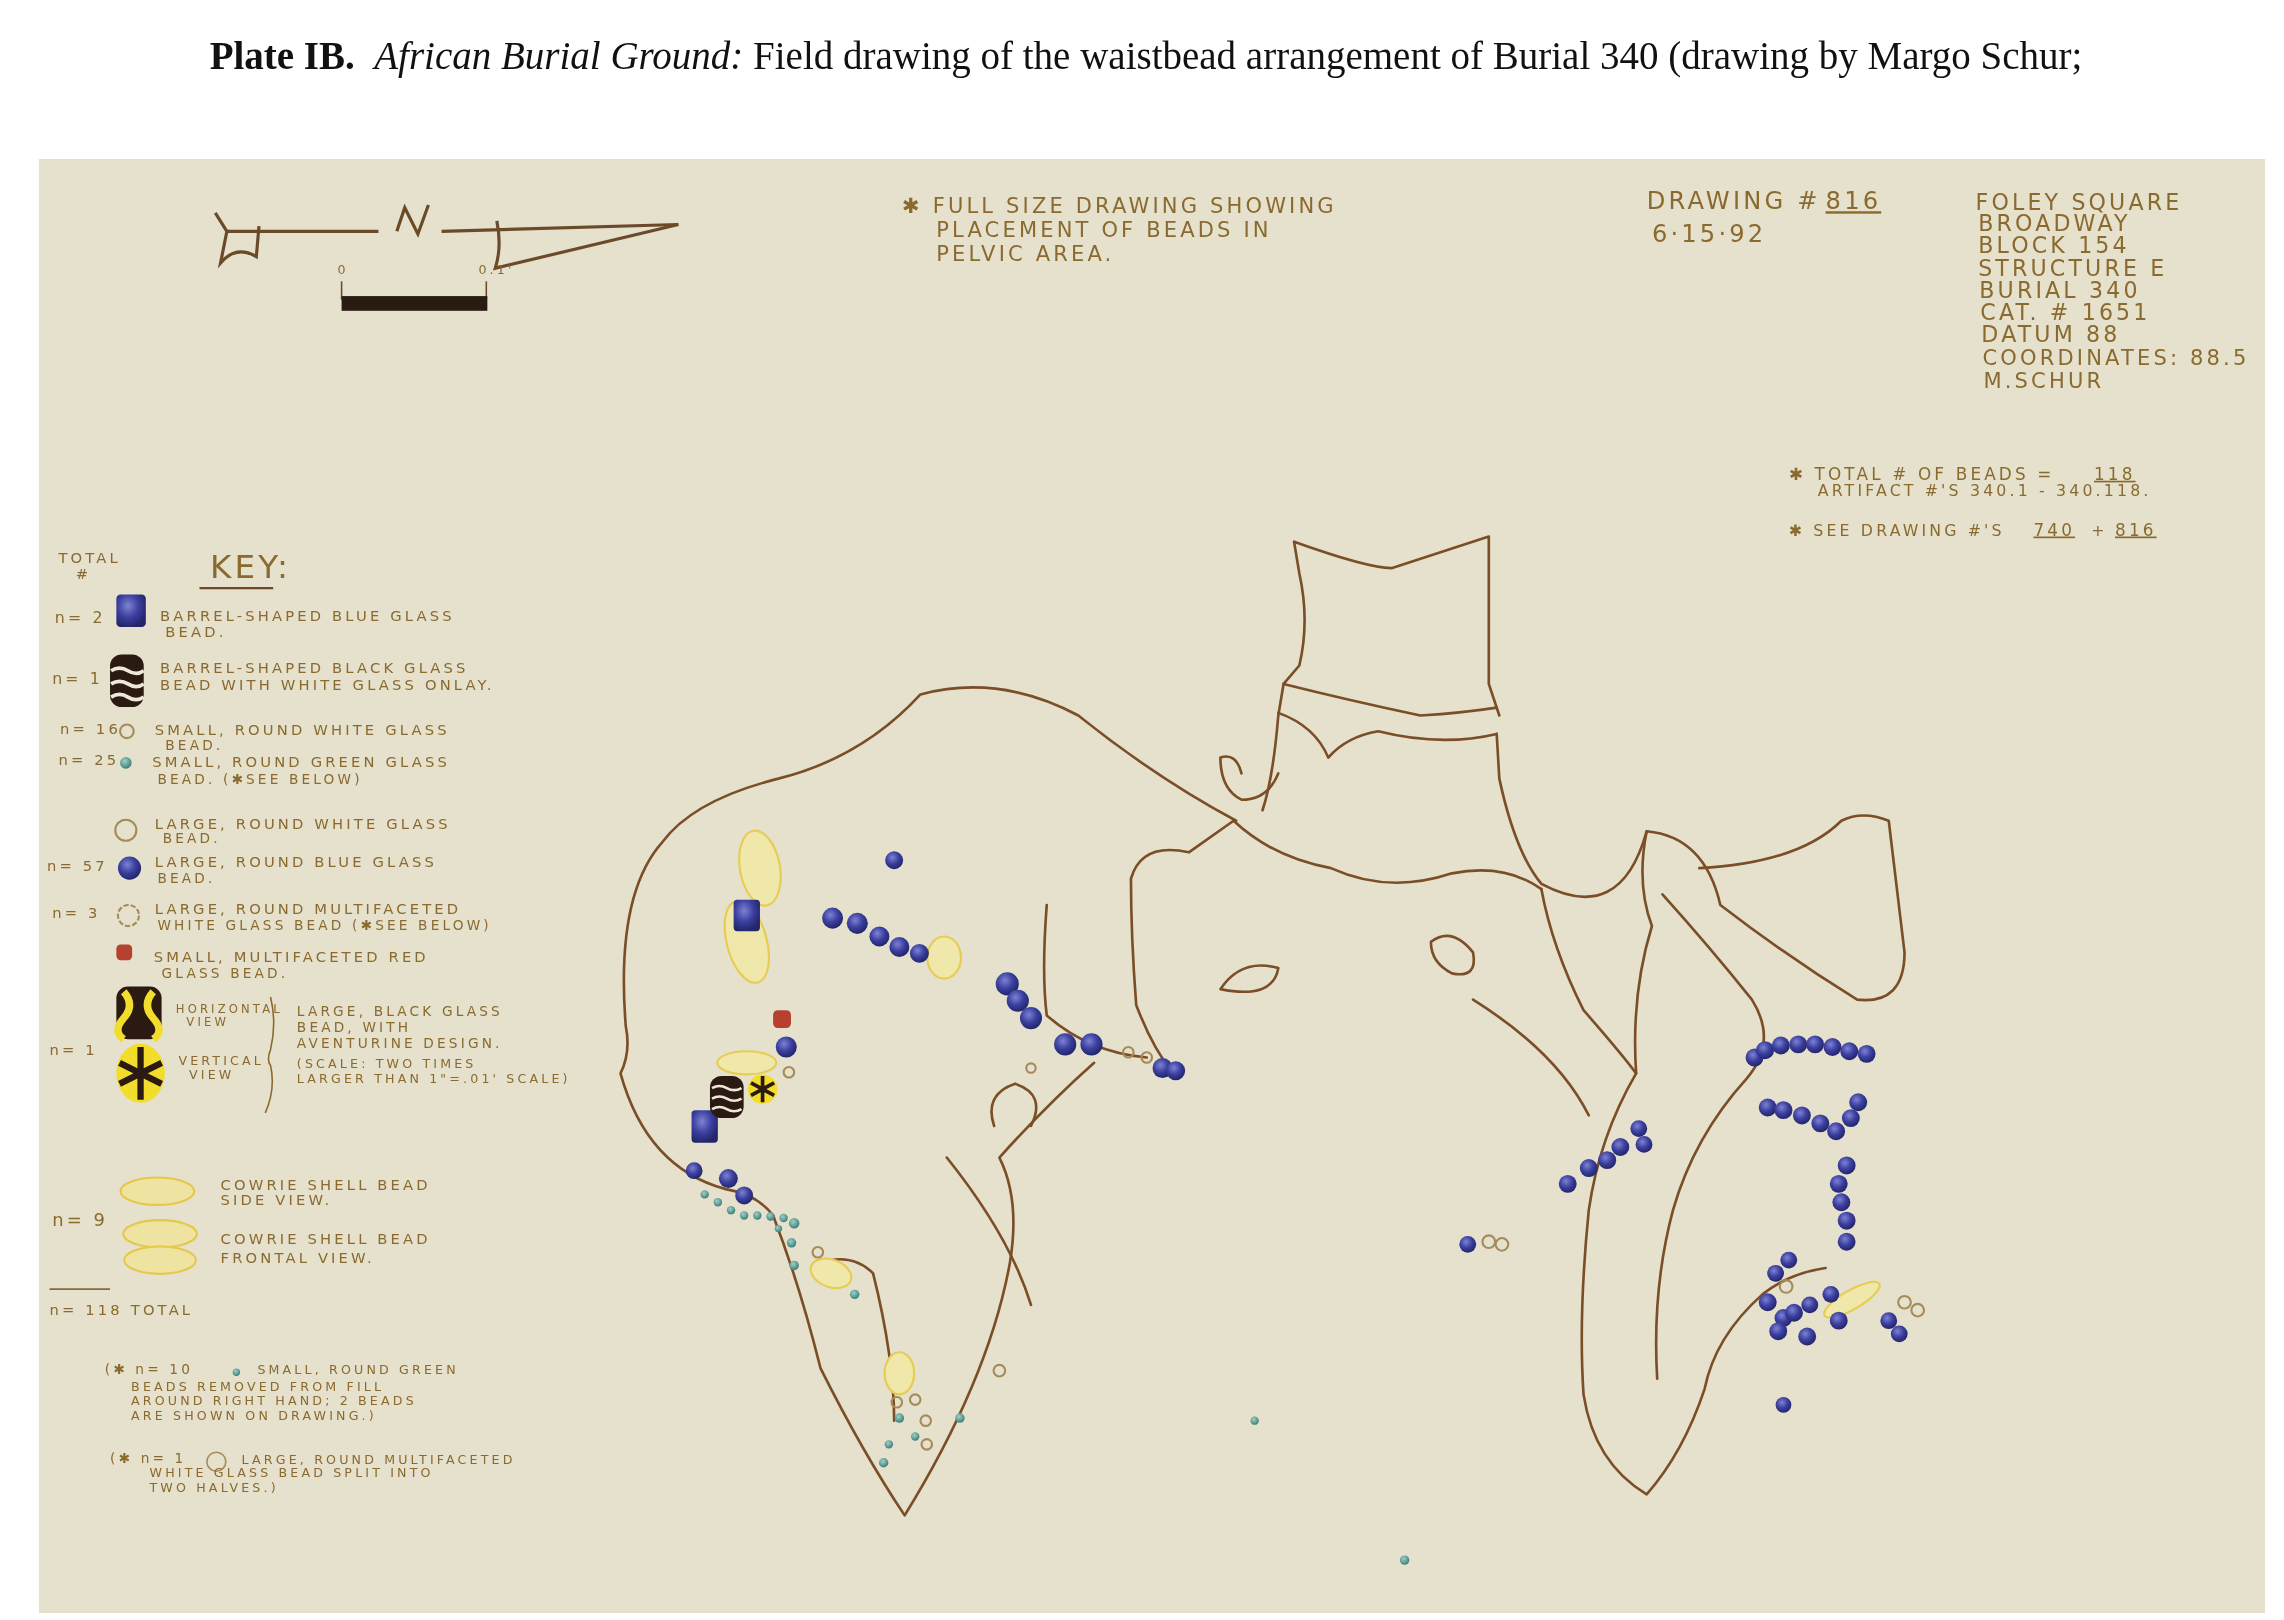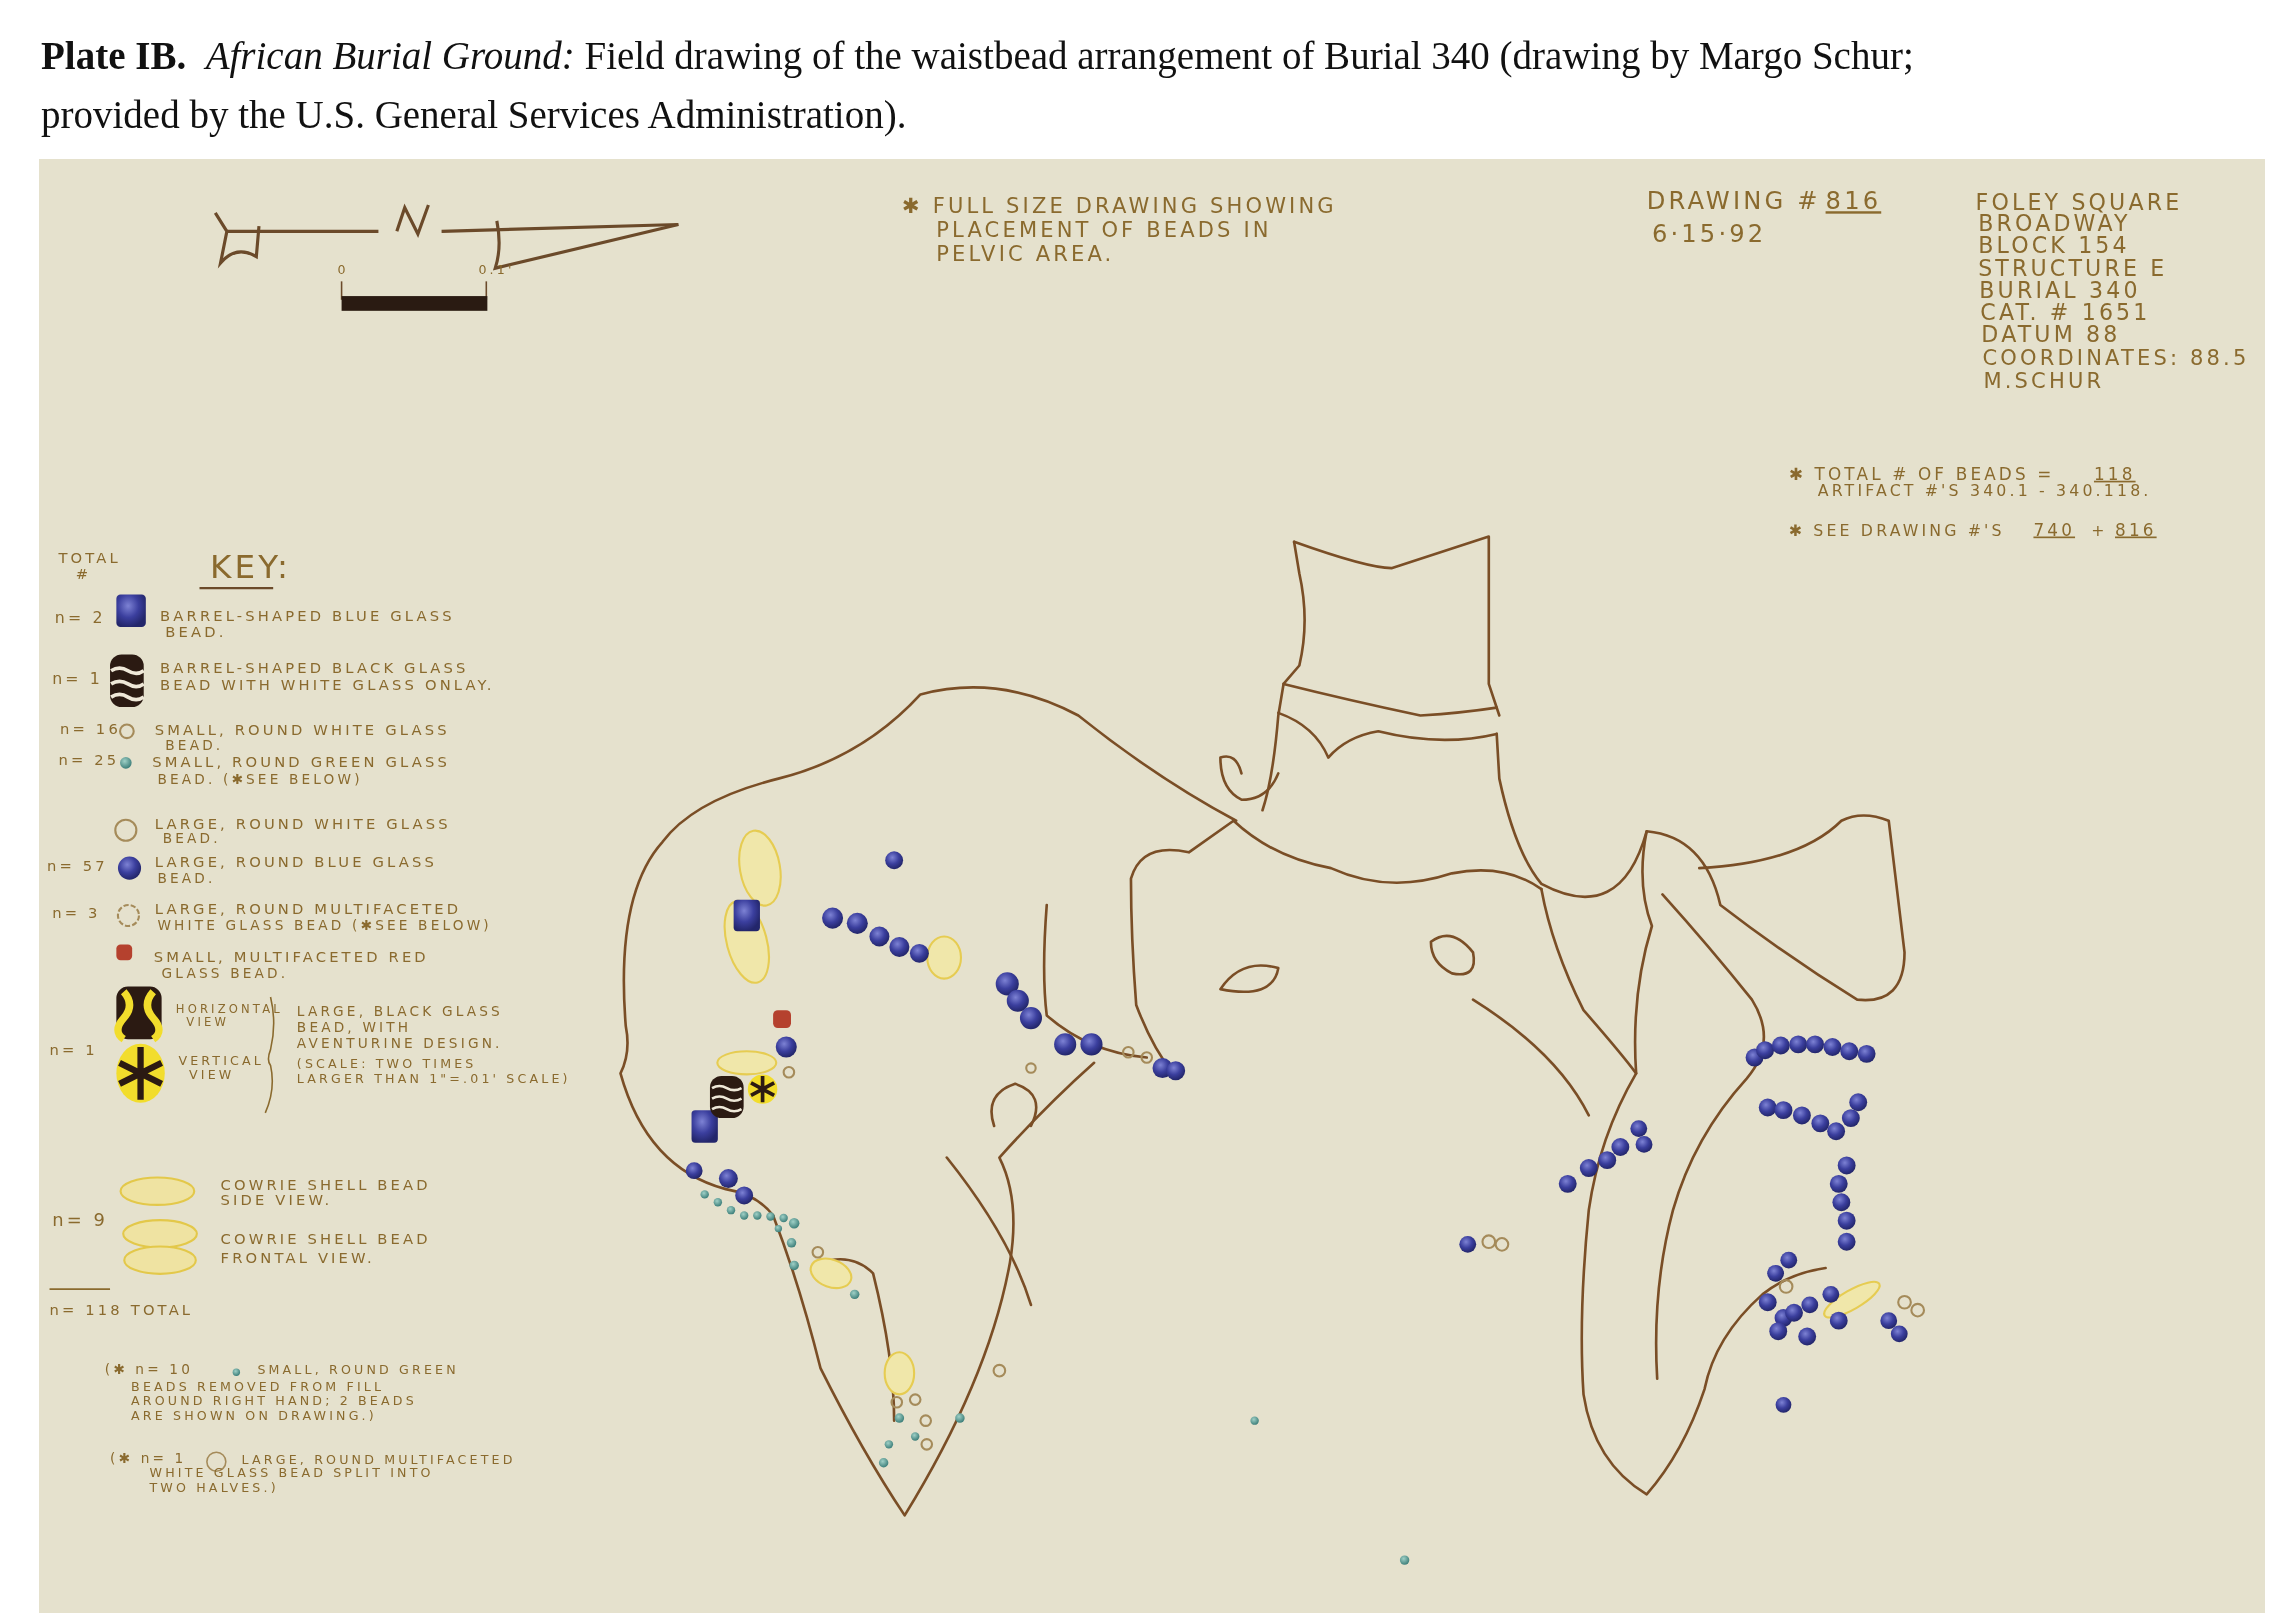--- a/index.html
+++ b/index.html
@@ -1,29 +1,28 @@
 <!DOCTYPE html>
 <html style="font-size:8.4px"><head>
 <meta charset="utf-8">
 <style>
   html, body { margin:0; padding:0; background:#ffffff; }
   body { width:2284px; height:1621px; position:relative; overflow:hidden; font-family:"Liberation Serif", "DejaVu Serif", serif; }
-  .caption { position:absolute; left:41px; top:26px; width:2210px; font-size:39px; line-height:59px; color:#111; }
+  .caption { position:absolute; left:41px; top:26px; width:2210px; font-size:39px; line-height:59px; color:#111;text-align:center; }
   .caption .plate { font-weight:bold; }
   .caption .site { font-style:italic; }
   .plate-img { position:absolute; left:39px; top:159px; width:2226px; height:1454px; background:#e5e1cd; }
   .plate-img svg { position:absolute; left:0; top:0; }
   .hand { font-family:"DejaVu Sans", sans-serif; fill:#8a6a2e; letter-spacing:6px; }
 </style>
 </head>
 <body>
 
 <div class="caption">
   <div><span class="plate">Plate IB.</span>&nbsp; <span class="site">African Burial Ground:</span><span> Field drawing of the waistbead arrangement of Burial 340 (drawing by Margo Schur;</span></div>
-  <div>provided by the U.S. General Services Administration).</div>
 </div>
 
 <div class="plate-img">
 <svg width="2226" height="1454" viewBox="75 303 4230 2762" xmlns="http://www.w3.org/2000/svg">
   <defs>
     <radialGradient id="gBlue" cx="40%" cy="35%" r="65%">
       <stop offset="0" stop-color="#7d82d4"></stop>
           <stop offset="0.55" stop-color="#3b3f9e"></stop>
           <stop offset="1" stop-color="#23266b"></stop>
     </radialGradient>

